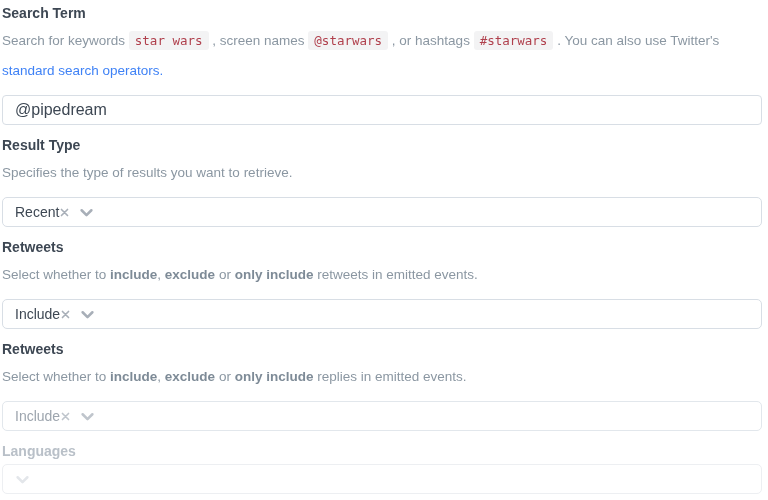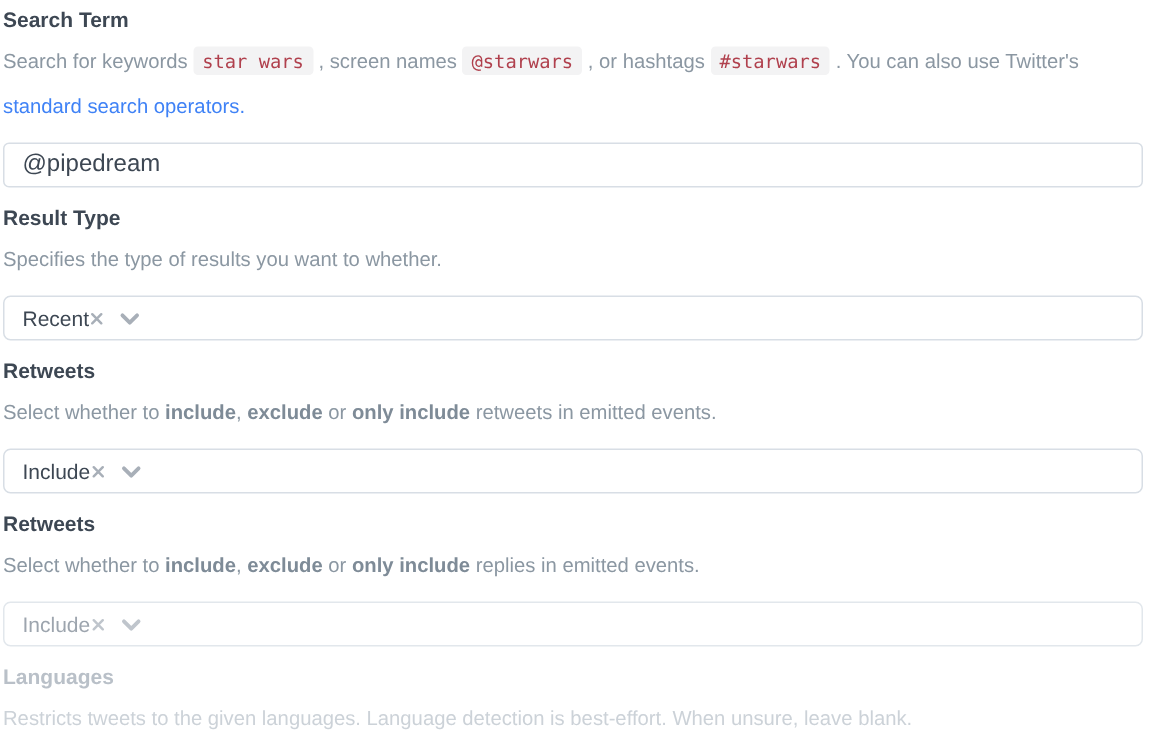--- a/index.html
+++ b/index.html
@@ -73,21 +73,21 @@
 <div class="page">
 
   <section class="field">
     <h3 class="label">Search Term</h3>
     <p class="desc"><span>Search for keywords </span><code class="chip">star wars</code><span> , screen names </span><code class="chip">@starwars</code><span> , or hashtags </span><code class="chip">#starwars</code><span> . You can also use Twitter's </span><a class="link">standard search operators.</a></p>
     <input type="text" class="text-input" value="@pipedream" style="">
   </section>
 
   <section class="field">
     <h3 class="label">Result Type</h3>
-    <p class="desc">Specifies the type of results you want to whether.</p>
+    <p class="desc">Specifies the type of results you want to retrieve.</p>
     <div class="select">
       <span class="select-value">Recent</span>
       <span class="select-icons">
         <span class="icon">
             <svg width="11" height="11" viewBox="0 0 20 20">
               <path d="M4.5 4.5l11 11M15.5 4.5l-11 11" fill="none" stroke="currentColor" stroke-width="3" stroke-linecap="round"></path>
             </svg>
           </span>
         <span class="icon">
             <svg width="15" height="15" viewBox="0 0 20 20">
@@ -133,21 +133,20 @@
             <svg width="15" height="15" viewBox="0 0 20 20">
               <path d="M3.5 7l6.5 6.5L16.5 7" fill="none" stroke="currentColor" stroke-width="3.4" stroke-linecap="round" stroke-linejoin="round"></path>
             </svg>
           </span>
       </span>
     </div>
   </section>
 
   <section class="field disabled">
     <h3 class="label">Languages</h3>
-    <p class="desc">Restricts tweets to the given languages. Language detection is best-effort. When unsure, leave blank.</p>
     <div class="select disabled">
       <span class="select-value"></span>
       <span class="select-icons">
         <span class="icon">
             <svg width="15" height="15" viewBox="0 0 20 20">
               <path d="M3.5 7l6.5 6.5L16.5 7" fill="none" stroke="currentColor" stroke-width="3.4" stroke-linecap="round" stroke-linejoin="round"></path>
             </svg>
           </span>
       </span>
     </div>

